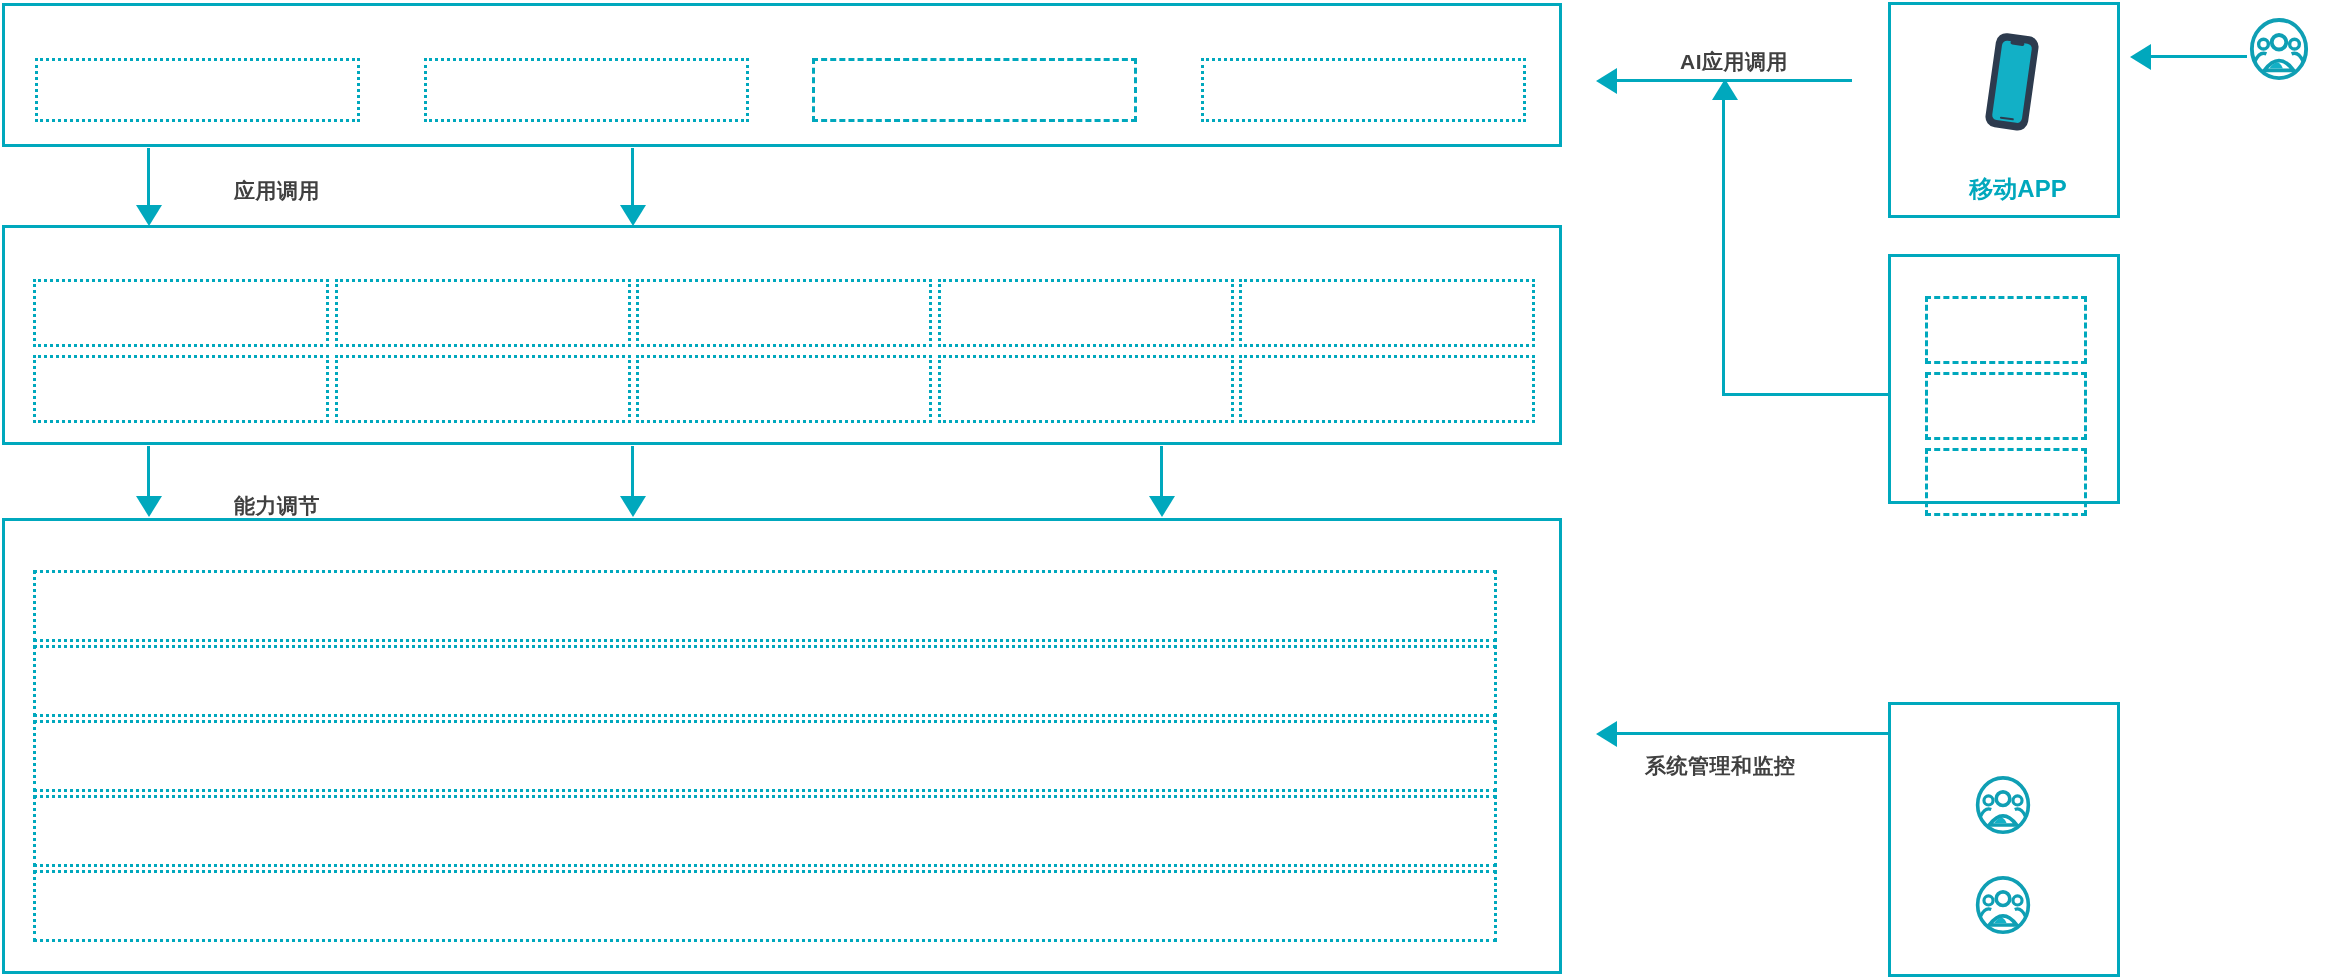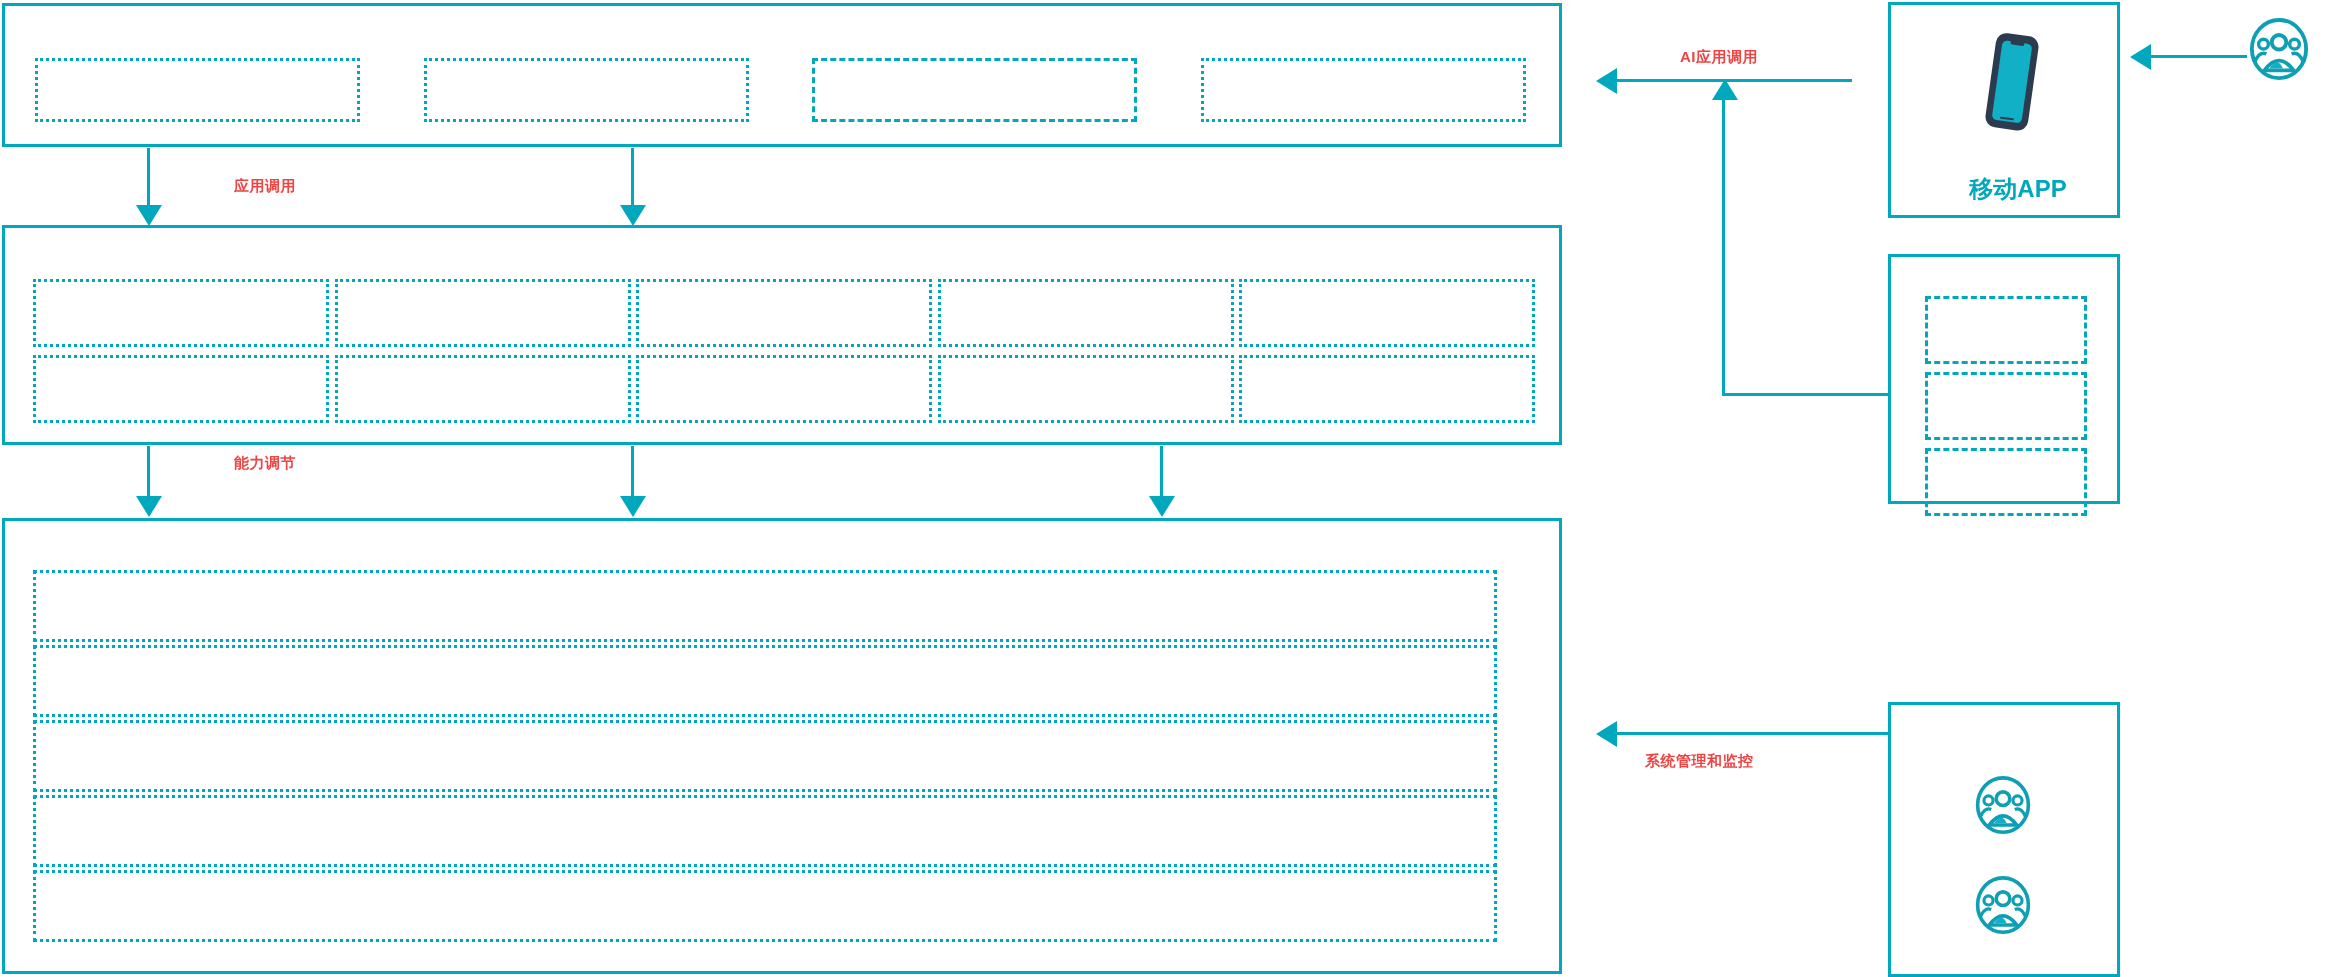--- a/index.html
+++ b/index.html
@@ -67,22 +67,22 @@
   }
   .arrow.left {
     border-top: 13px solid transparent;
     border-bottom: 13px solid transparent;
     border-right: 21px solid #00a8bd;
   }
 
   
   .edge-label {
     position: absolute;
-    color: #ef4444;
-    font-size: 15px;
+    color: #404040;
+    font-size: 21px;
     font-weight: bold;
     white-space: nowrap;
     letter-spacing: 0.5px;
   }
   .node-label {
     position: absolute;
     color: #00a8bd;
     font-size: 24px;
     font-weight: bold;
     white-space: nowrap;
@@ -131,21 +131,21 @@
 
   <div class="line-v" style="left:147px; top:446px; height:58px;"></div>
   <div class="arrow down" style="left:136px; top:496px;"></div>
 
   <div class="line-v" style="left:631px; top:446px; height:58px;"></div>
   <div class="arrow down" style="left:620px; top:496px;"></div>
 
   <div class="line-v" style="left:1160px; top:446px; height:58px;"></div>
   <div class="arrow down" style="left:1149px; top:496px;"></div>
 
-  <div class="edge-label" style="left:234px; top:454px;">能力调节</div>
+  <div class="edge-label" style="left:234px; top:492px;">能力调节</div>
 
   <div class="panel" style="left:2px; top:518px; width:1560px; height:456px;"></div>
 
   <div class="slot" style="left:33px; top:570px; width:1464px; height:72px;"></div>
   <div class="slot" style="left:33px; top:645px; width:1464px; height:72px;"></div>
   <div class="slot" style="left:33px; top:720px; width:1464px; height:72px;"></div>
   <div class="slot" style="left:33px; top:795px; width:1464px; height:72px;"></div>
   <div class="slot" style="left:33px; top:870px; width:1464px; height:72px;"></div>
 
   <div class="panel" style="left:1888px; top:2px; width:232px; height:216px;"></div>

